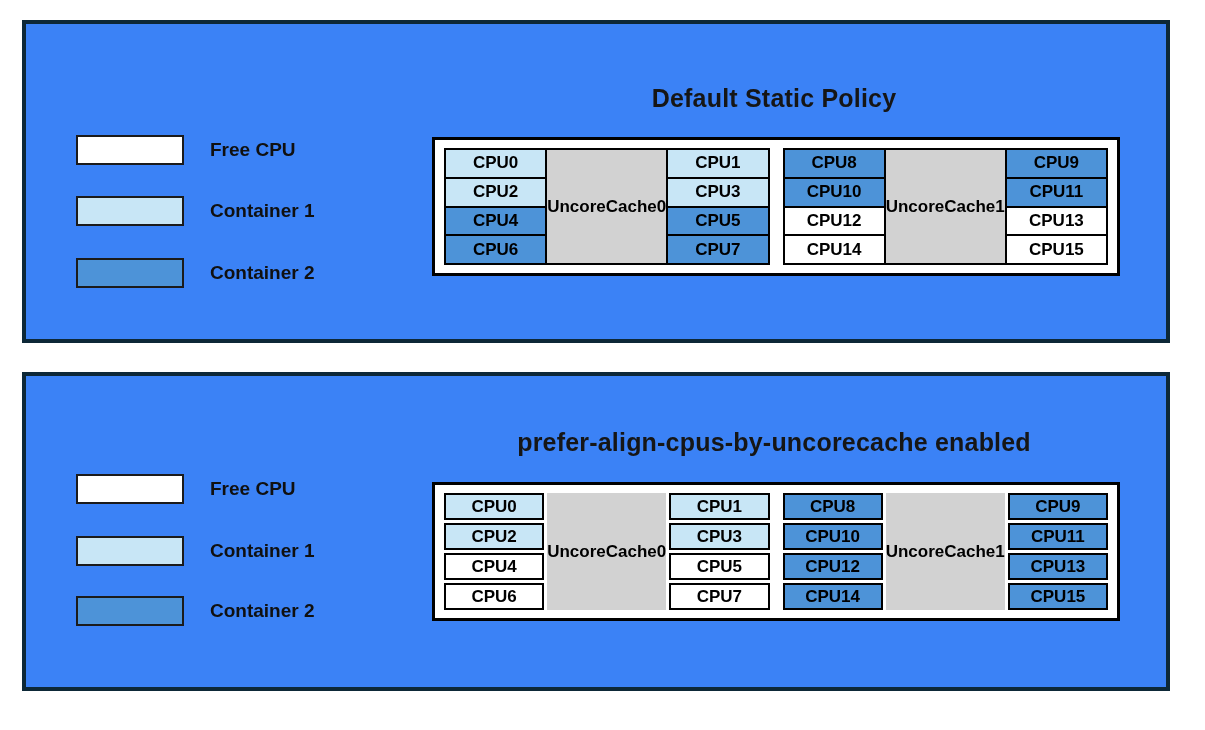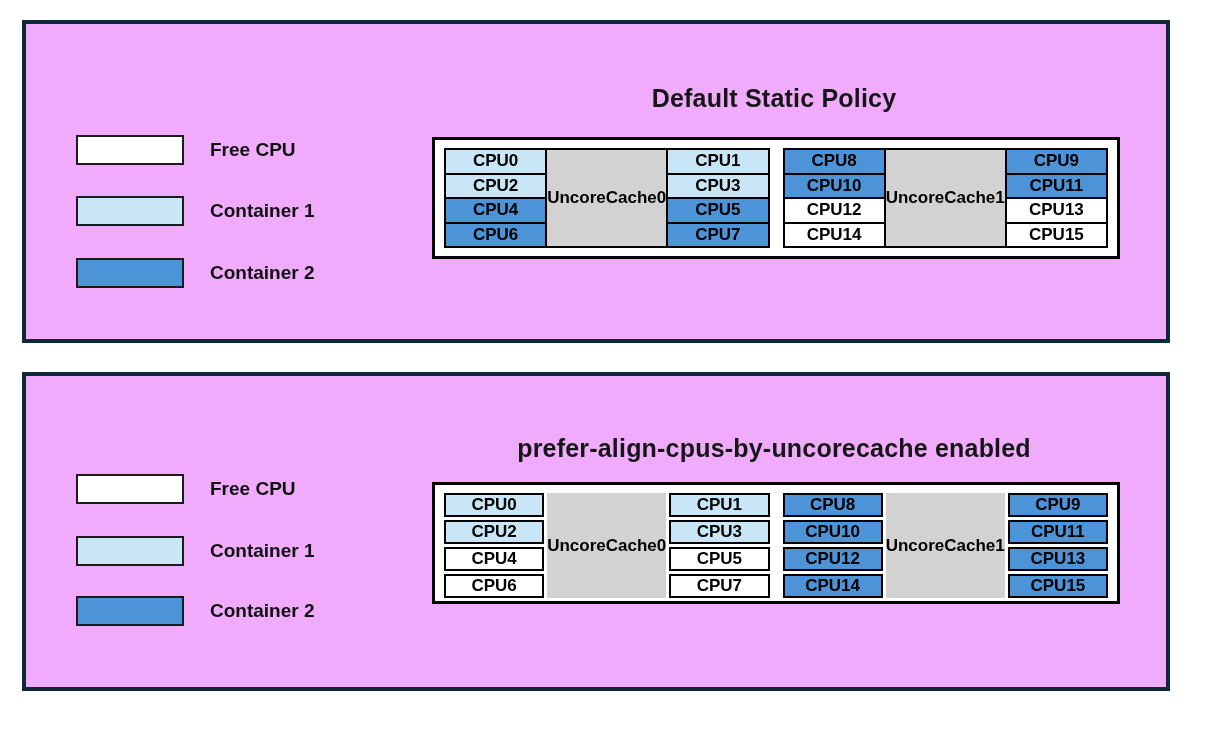--- a/index.html
+++ b/index.html
@@ -1,46 +1,46 @@
 <!DOCTYPE html>
 <html style="--free-cpu: #ffffff; --container1: #c8e6f6; --container2: #4d93d8; --cache-bg: #d2d2d2; --panel-border: #0d2837; --cell-border: #000000;"><head>
 <meta charset="utf-8">
 <style>
   html,body { margin:0; padding:0; }
   body {
     width:1205px; height:730px; position:relative; background:#ffffff;
     font-family:"Liberation Sans", sans-serif; overflow:hidden;
   }
   .panel {
-    position:absolute; left:22px; width:1148px; background:#f0abfc;
+    position:absolute; left:22px; width:1148px; background:#3b82f6;
     border:4px solid var(--panel-border); box-sizing:border-box;
   }
   #panel-default { top:20px;  height:323px; }
   #panel-enabled { top:372px; height:319px; }
 
   .panel-title {
     position:absolute; left:402px; width:692px; text-align:center;
     font-weight:bold; font-size:25px; color:#161616; letter-spacing:.2px;
     white-space:nowrap;
   }
   #panel-default .panel-title { top:60px; }
-  #panel-enabled .panel-title { top:58px; }
+  #panel-enabled .panel-title { top:52px; }
 
   .legend-row {
     position:absolute; left:50px; display:flex; align-items:center;
     gap:26px; height:30px;
   }
   .swatch {
     width:108px; height:30px; border:2.5px solid #1b1b1b; box-sizing:border-box;
     flex:0 0 auto;
   }
   .legend-label { font-weight:bold; font-size:19px; color:#101010; white-space:nowrap; }
 
   .diagram {
-    position:absolute; left:406px; width:688px; height:122px;
+    position:absolute; left:406px; width:688px; height:139px;
     border:3px solid #000; background:#fff; box-sizing:border-box;
     padding:8px 9px; display:flex; gap:13px;
   }
   #panel-default .diagram { top:113px; }
   #panel-enabled .diagram { top:106px; }
 
   .group { flex:1 1 0; display:grid; grid-template-columns:1fr 1.1fr 1fr; }
   .cpu-col { display:flex; flex-direction:column; min-width:0; }
   .cell {
     flex:1 1 0; border:2px solid #000; box-sizing:border-box;

